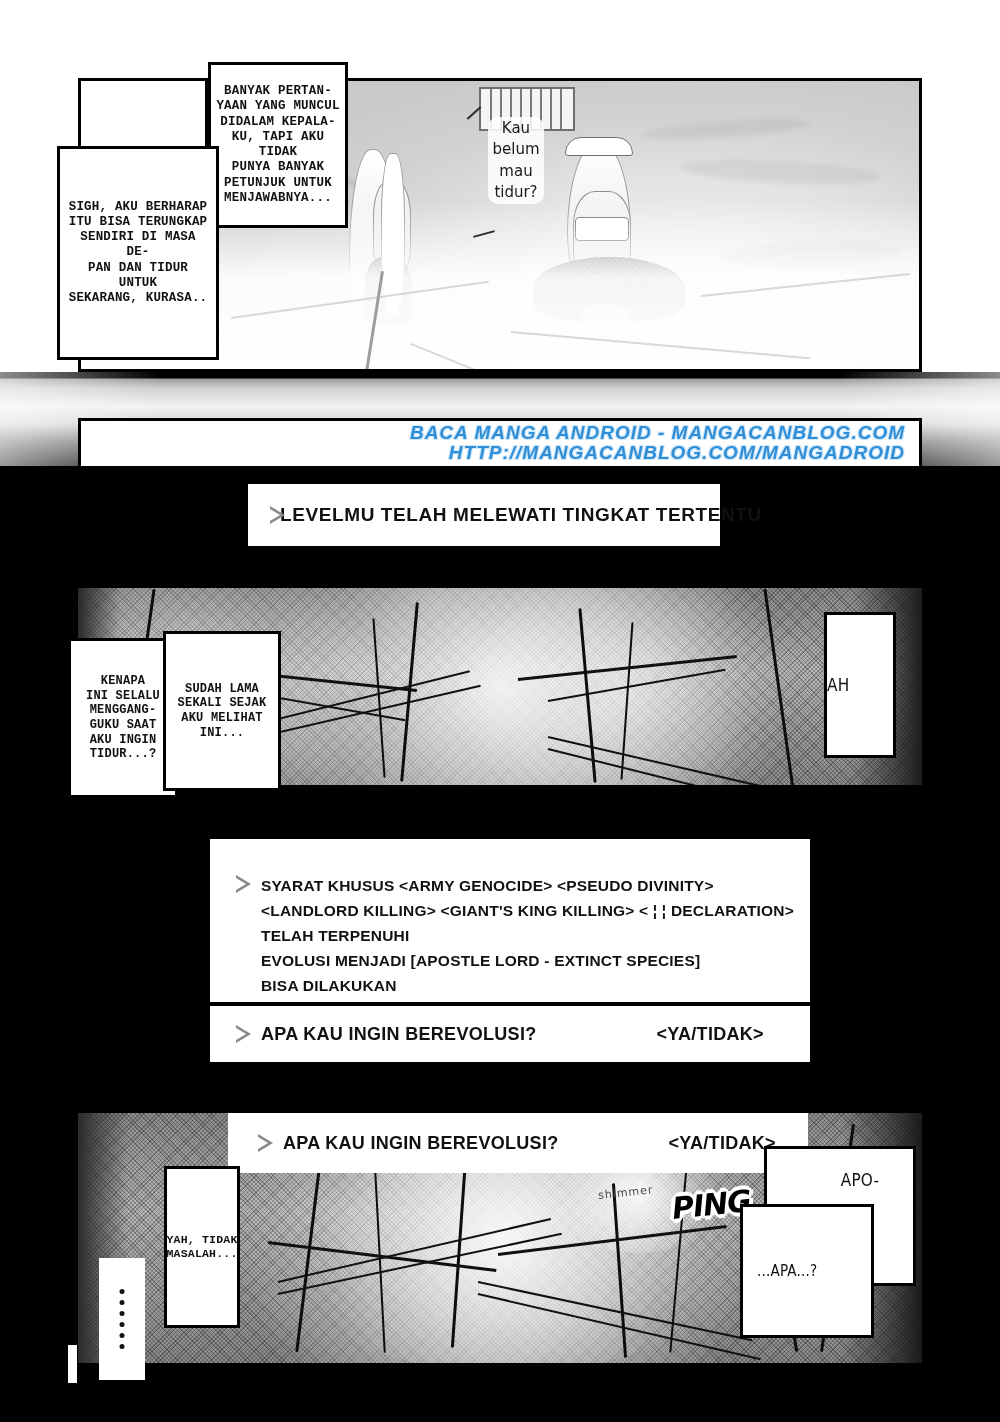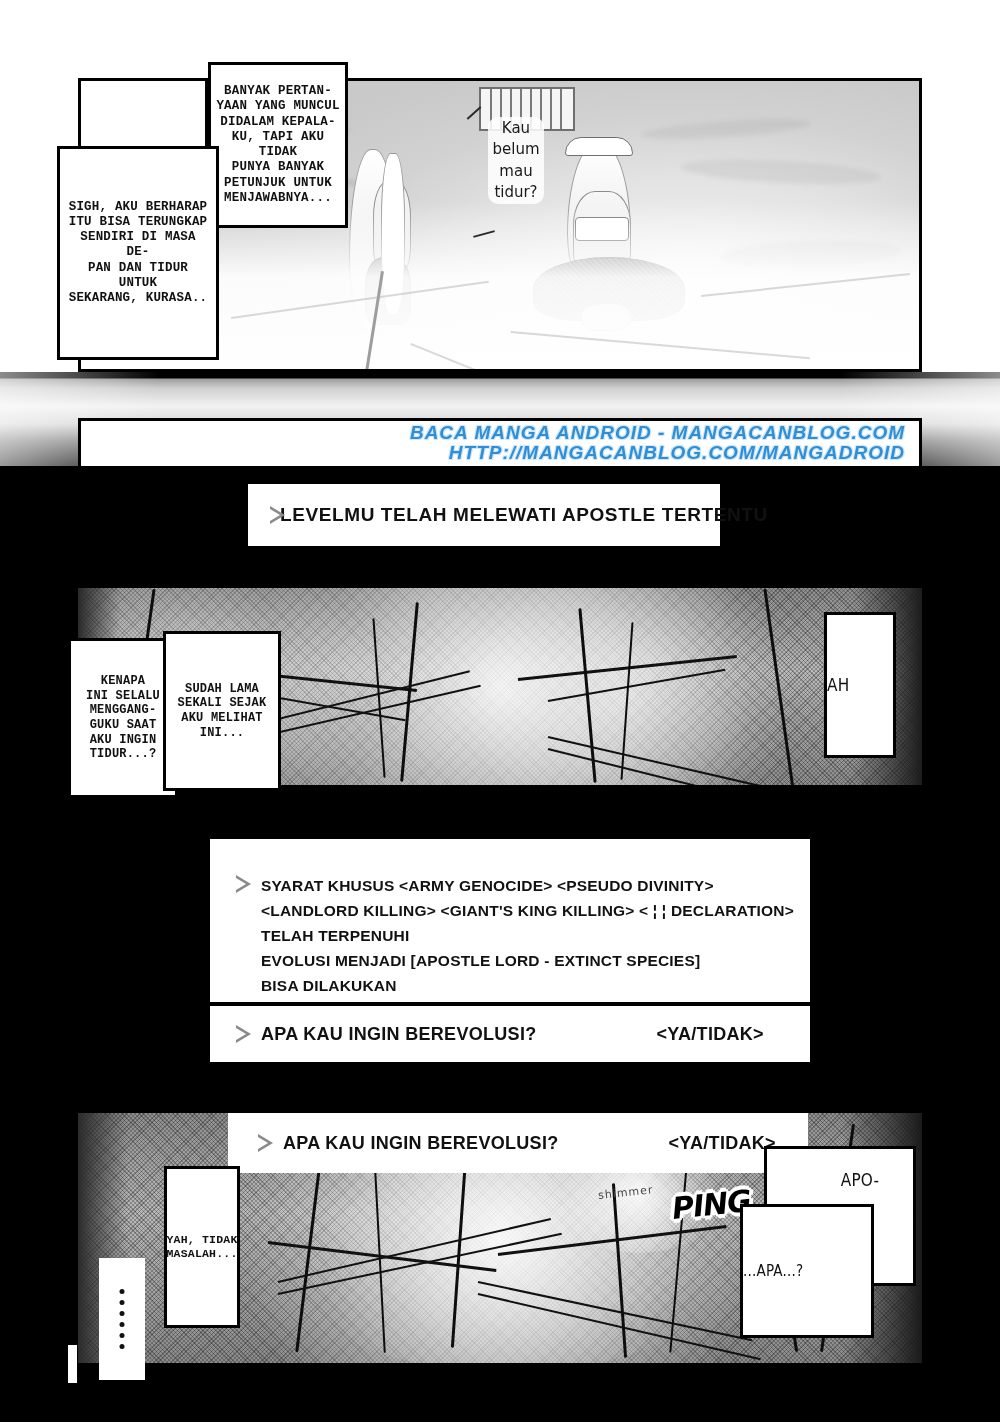--- a/index.html
+++ b/index.html
@@ -200,21 +200,21 @@
     <div id="wm-text">
       <span class="l1">BACA MANGA ANDROID - MANGACANBLOG.COM</span>
       <span class="l2">HTTP://MANGACANBLOG.COM/MANGADROID</span>
     </div>
   </div>
 
   <div id="black-body"></div>
 
   <div class="sysbox" style="left:248px;top:484px;width:472px;height:62px;z-index:10;display:flex;align-items:center;padding-left:22px;">
     <span class="tri-open"></span>
-    <span class="systext" style="font-size:19px;letter-spacing:.6px;">LEVELMU TELAH MELEWATI APOSTLE TERTENTU</span>
+    <span class="systext" style="font-size:19px;letter-spacing:.6px;">LEVELMU TELAH MELEWATI TINGKAT TERTENTU</span>
   </div>
 
   <div id="panel-mid">
     <div class="tex"></div>
     <div class="glow" style="left:-60px;top:-60px;width:360px;height:330px;opacity:.5"></div>
     <div class="glow" style="left:380px;top:-40px;width:340px;height:300px;opacity:.55"></div>
 
     <div class="darkband" style="left:0;top:0;width:42px;height:100%;background:linear-gradient(90deg,#2a2a2a,rgba(42,42,42,0));"></div>
     <div class="darkband" style="right:0;top:0;width:70px;height:100%;background:linear-gradient(270deg,#1c1c1c,rgba(28,28,28,0));"></div>
 
@@ -320,17 +320,17 @@
         <span></span>
     </div>
   </div>
   <div class="bx-noborder" style="left:68px;top:1345px;width:9px;height:38px;z-index:16;"></div>
 
   <div class="bx" style="left:764px;top:1146px;width:152px;height:140px;z-index:16;display:flex;align-items:flex-start;justify-content:center;padding:18px 10px 0 10px;">
     <div class="cap" style="font-size:17px;font-weight:400;font-family:'DejaVu Sans',sans-serif;white-space:pre-line;line-height:1.55;margin-left:40px;">APO-
 ...</div>
   </div>
 
-  <div class="bx" style="left:740px;top:1204px;width:134px;height:134px;z-index:17;display:flex;align-items:center;justify-content:flex-start;">
+  <div class="bx" style="left:740px;top:1204px;width:134px;height:134px;z-index:17;display:flex;align-items:center;justify-content:flex-start;padding-left:14px;">
     <div class="cap" style="font-size:15px;font-weight:400;font-family:'DejaVu Sans',sans-serif;">...APA...?</div>
   </div>
 
 </div>
 
 </body></html>

